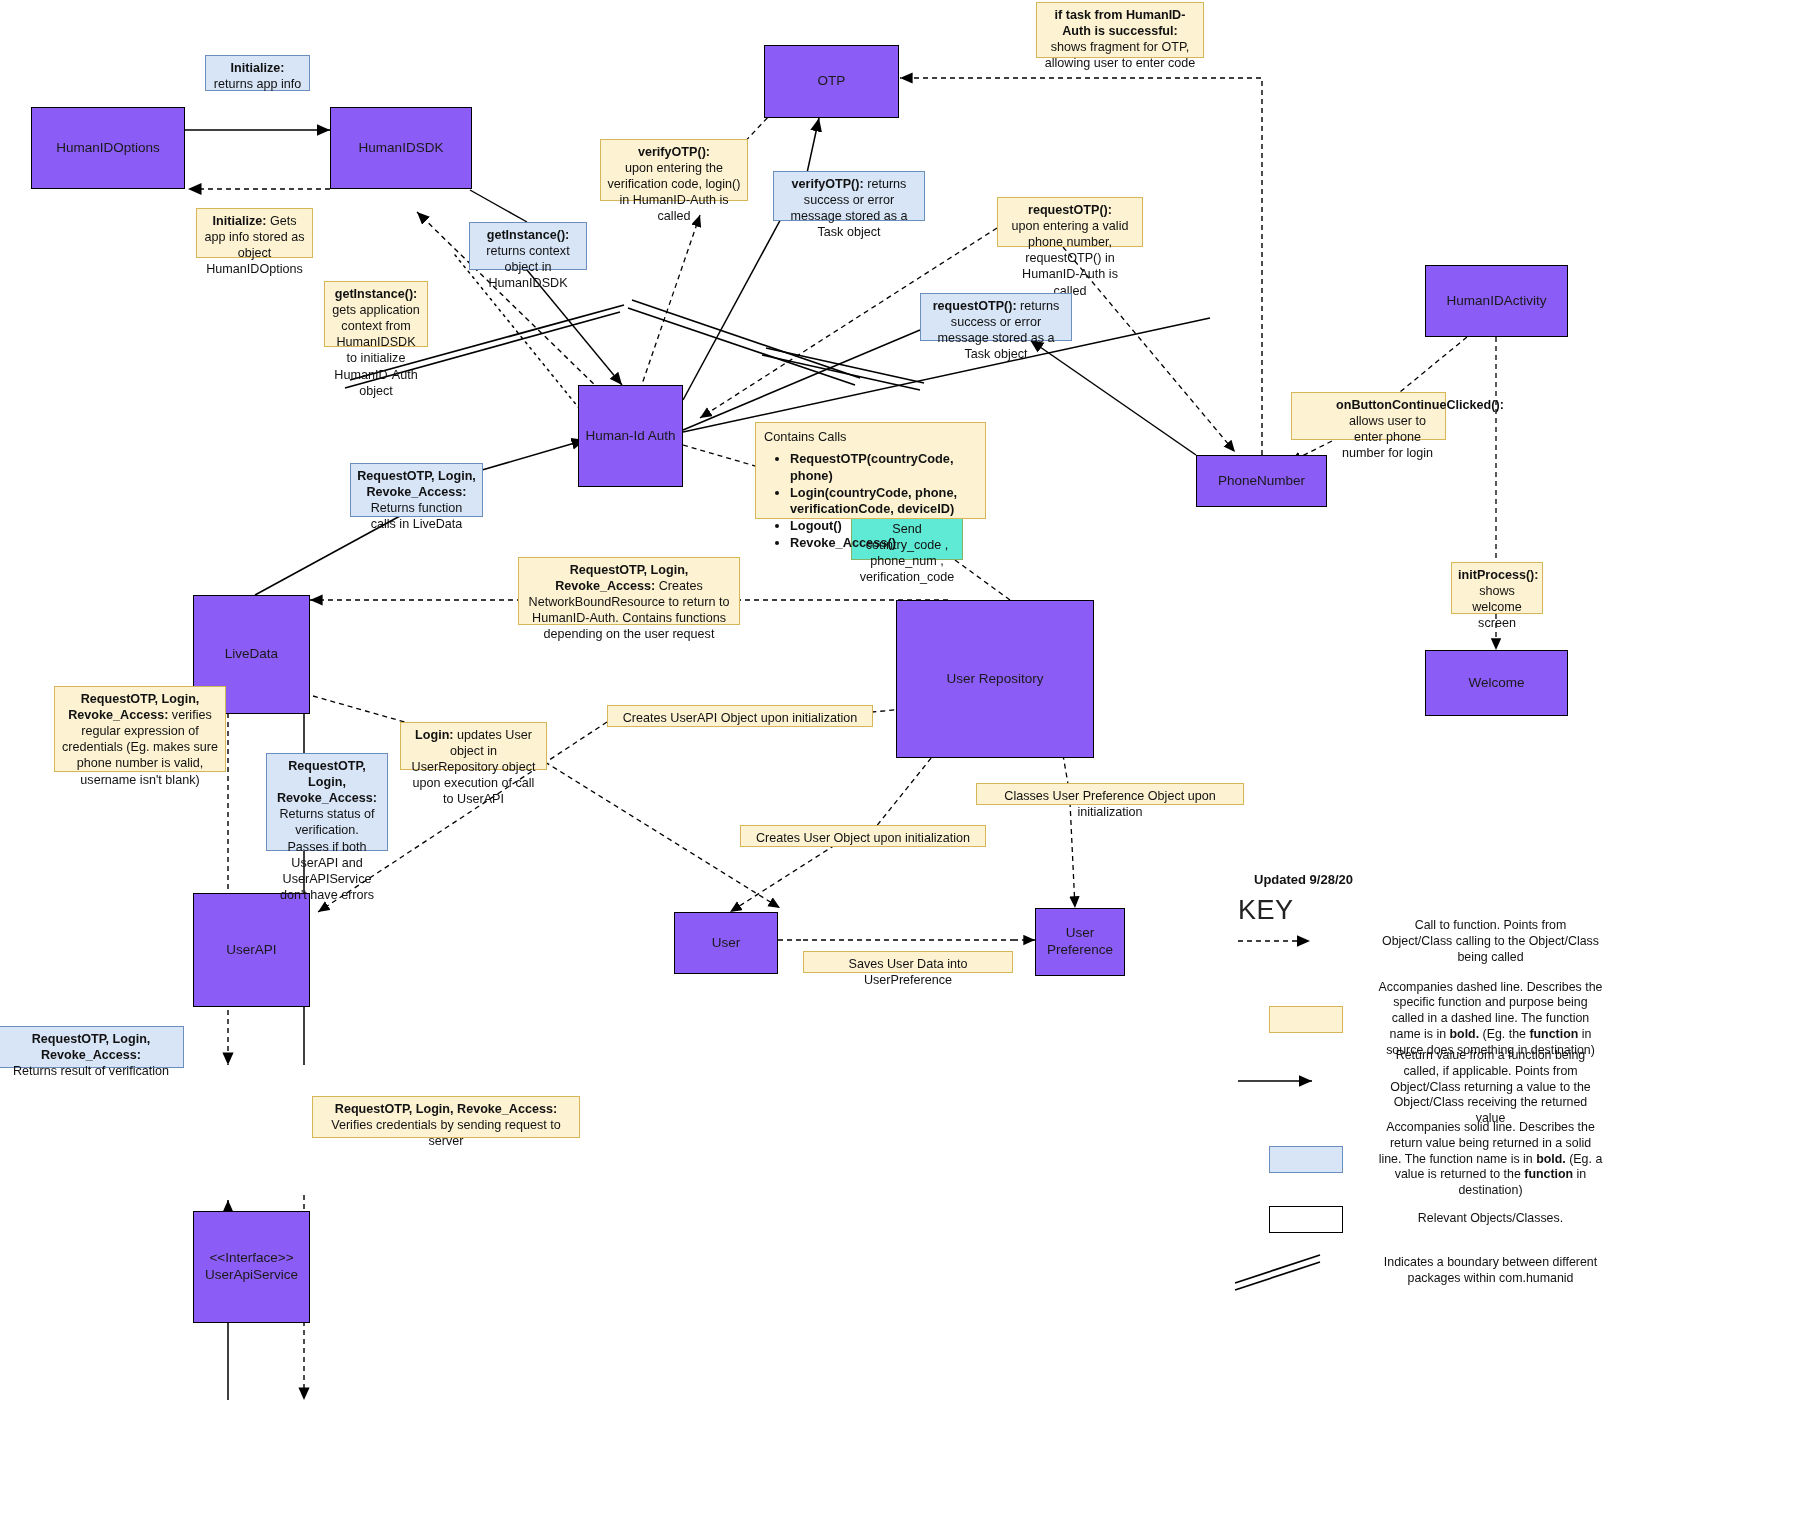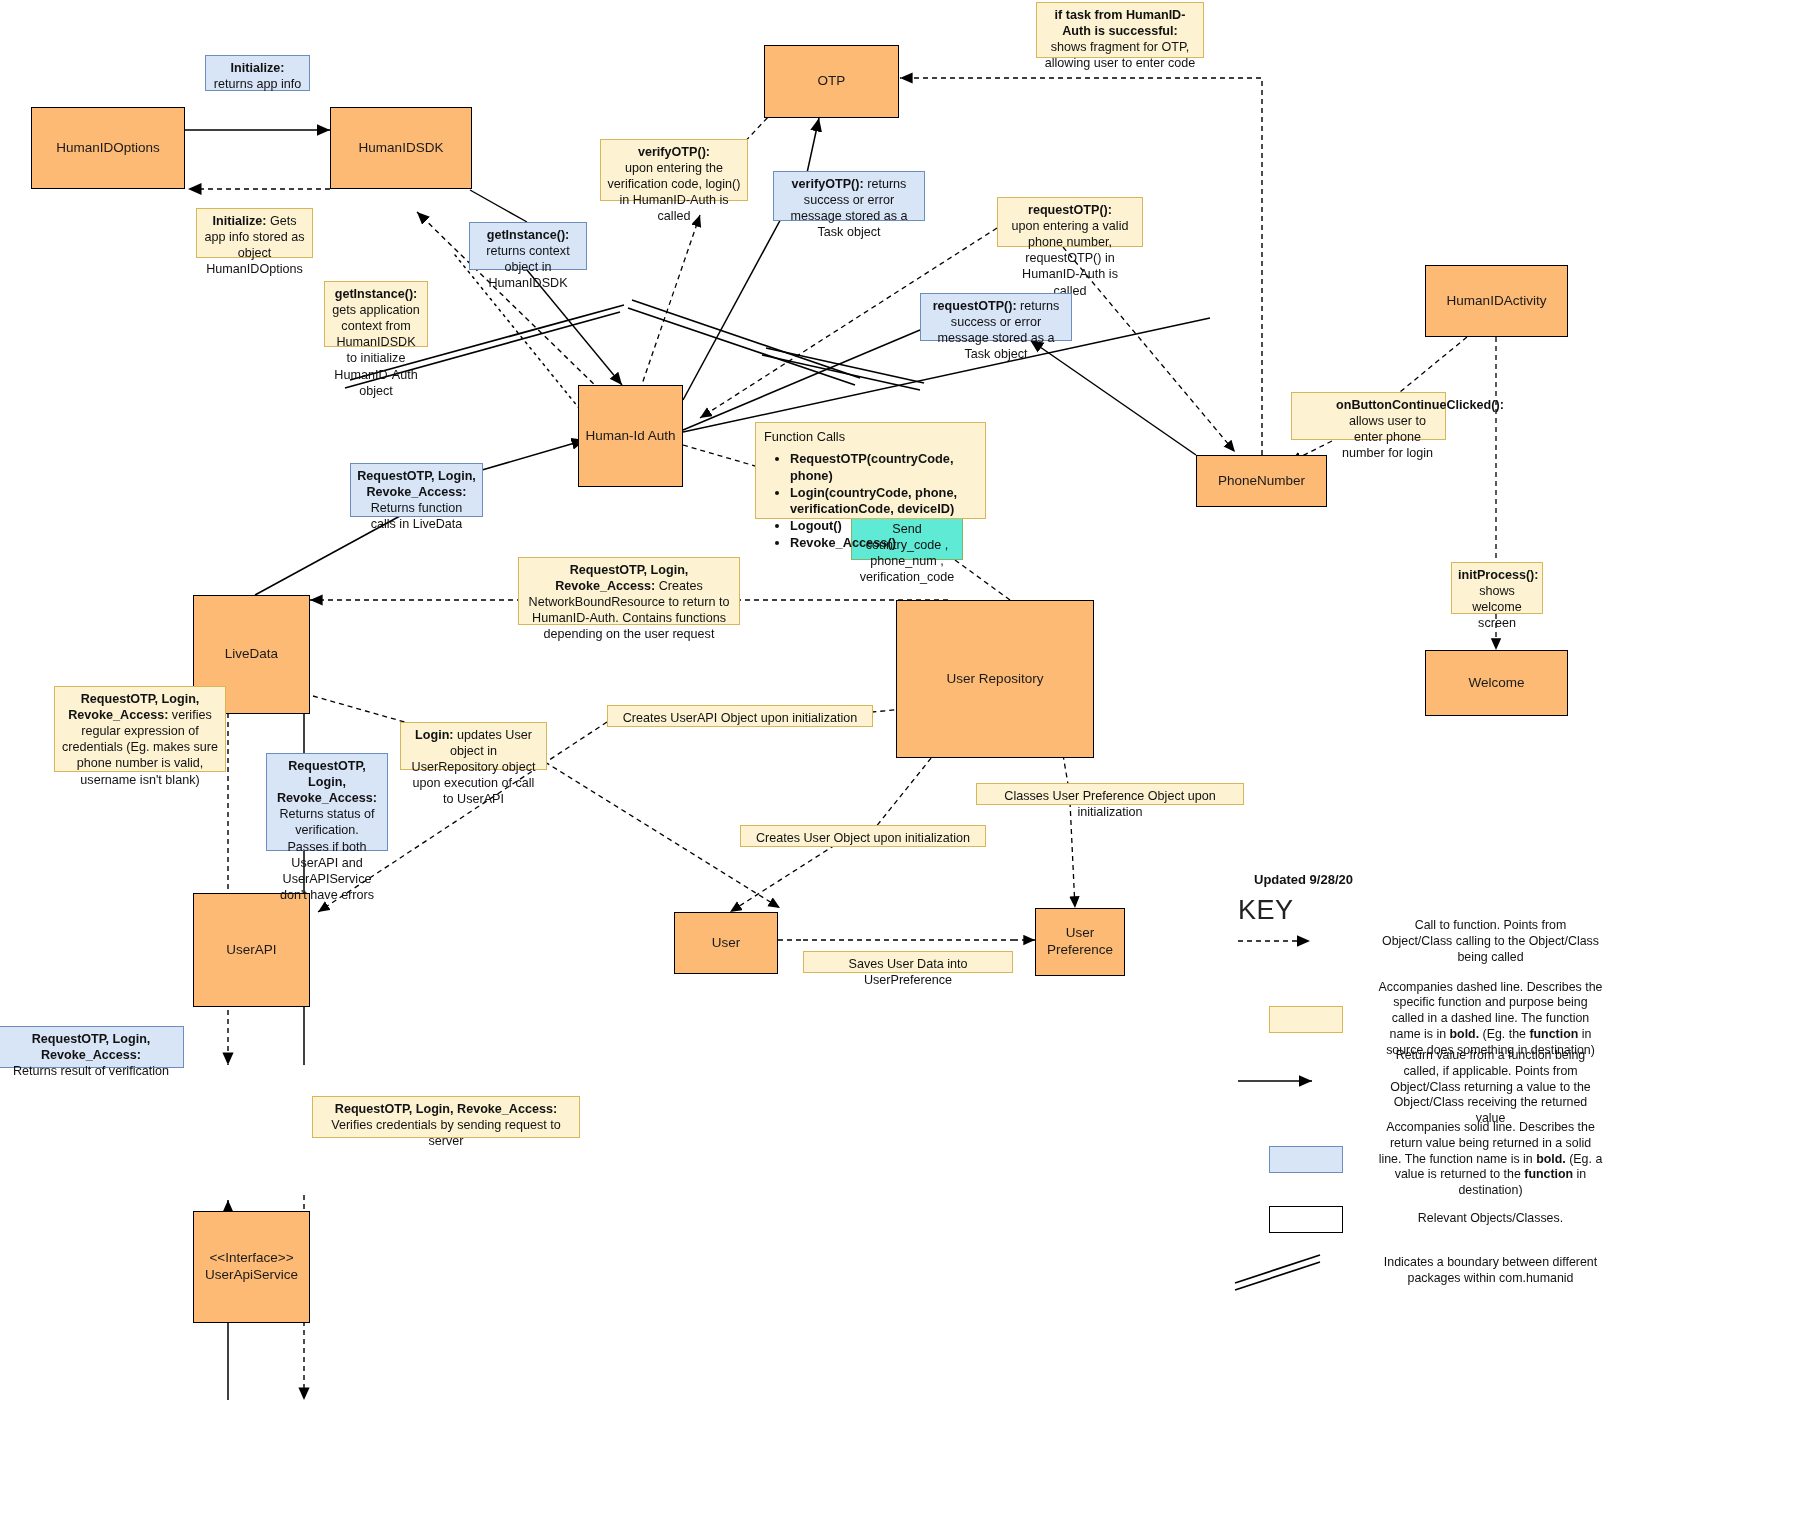--- a/index.html
+++ b/index.html
@@ -21,21 +21,21 @@
   svg.edges {
     position: absolute;
     left: 0; top: 0;
     width: 1815px;
     height: 1533px;
     pointer-events: none;
   }
   .node {
     position: absolute;
     border: 1.6px solid #000000;
-    background: #fdba74;
+    background: #8b5cf6;
     display: flex;
     align-items: center;
     justify-content: center;
     text-align: center;
     font-size: 13.5px;
     line-height: 1.25;
     color: #1a1a1a;
     box-sizing: border-box;
     z-index: 3;
   }
@@ -376,21 +376,21 @@
 
   <div class="note yellow" style="left:803px; top:951px; width:210px; height:22px;">
     <span>Saves User Data into UserPreference</span>
   </div>
 
   <div class="note green" style="left:851px; top:516px; width:112px; height:44px;">
     <span>Send country_code , phone_num , verification_code</span>
   </div>
 
   <div class="note yellow" style="left:755px; top:422px; width:231px; height:97px; text-align:left; display:block; padding:6px 8px;">
-    <span class="fc-title">Function Calls</span>
+    <span class="fc-title">Contains Calls</span>
     <ul class="fc-list">
       <li>RequestOTP(countryCode, phone)</li>
       <li>Login(countryCode, phone, verificationCode, deviceID)</li>
       <li>Logout()</li>
       <li>Revoke_Access()</li>
     </ul>
   </div>
 
   <div class="key-updated" style="left:1254px; top:872px;">Updated 9/28/20</div>
 

